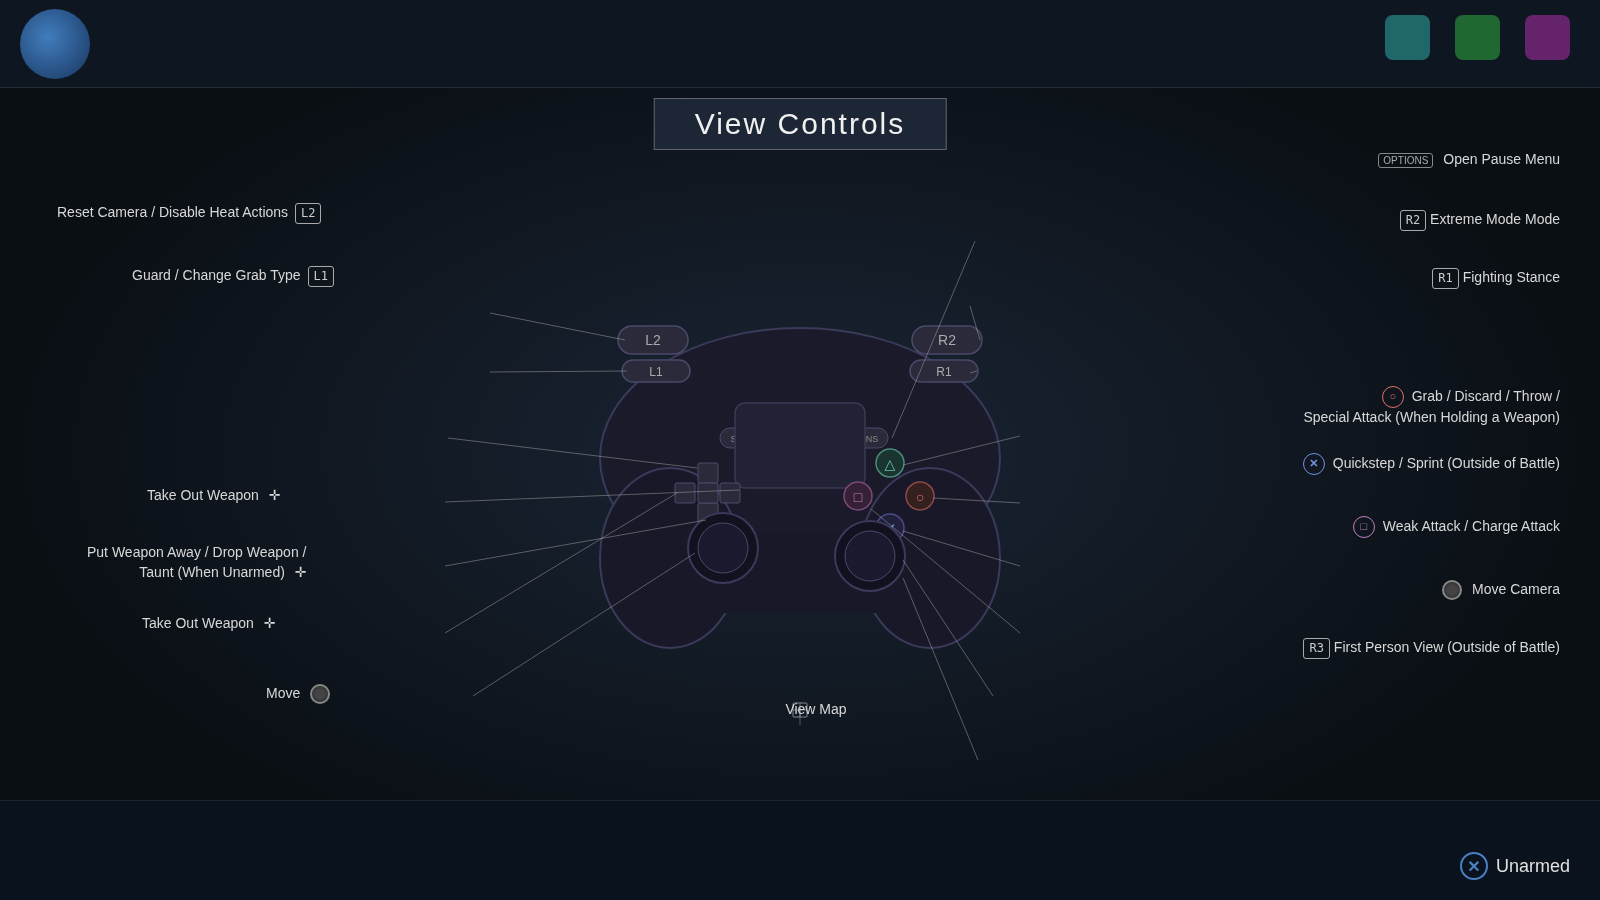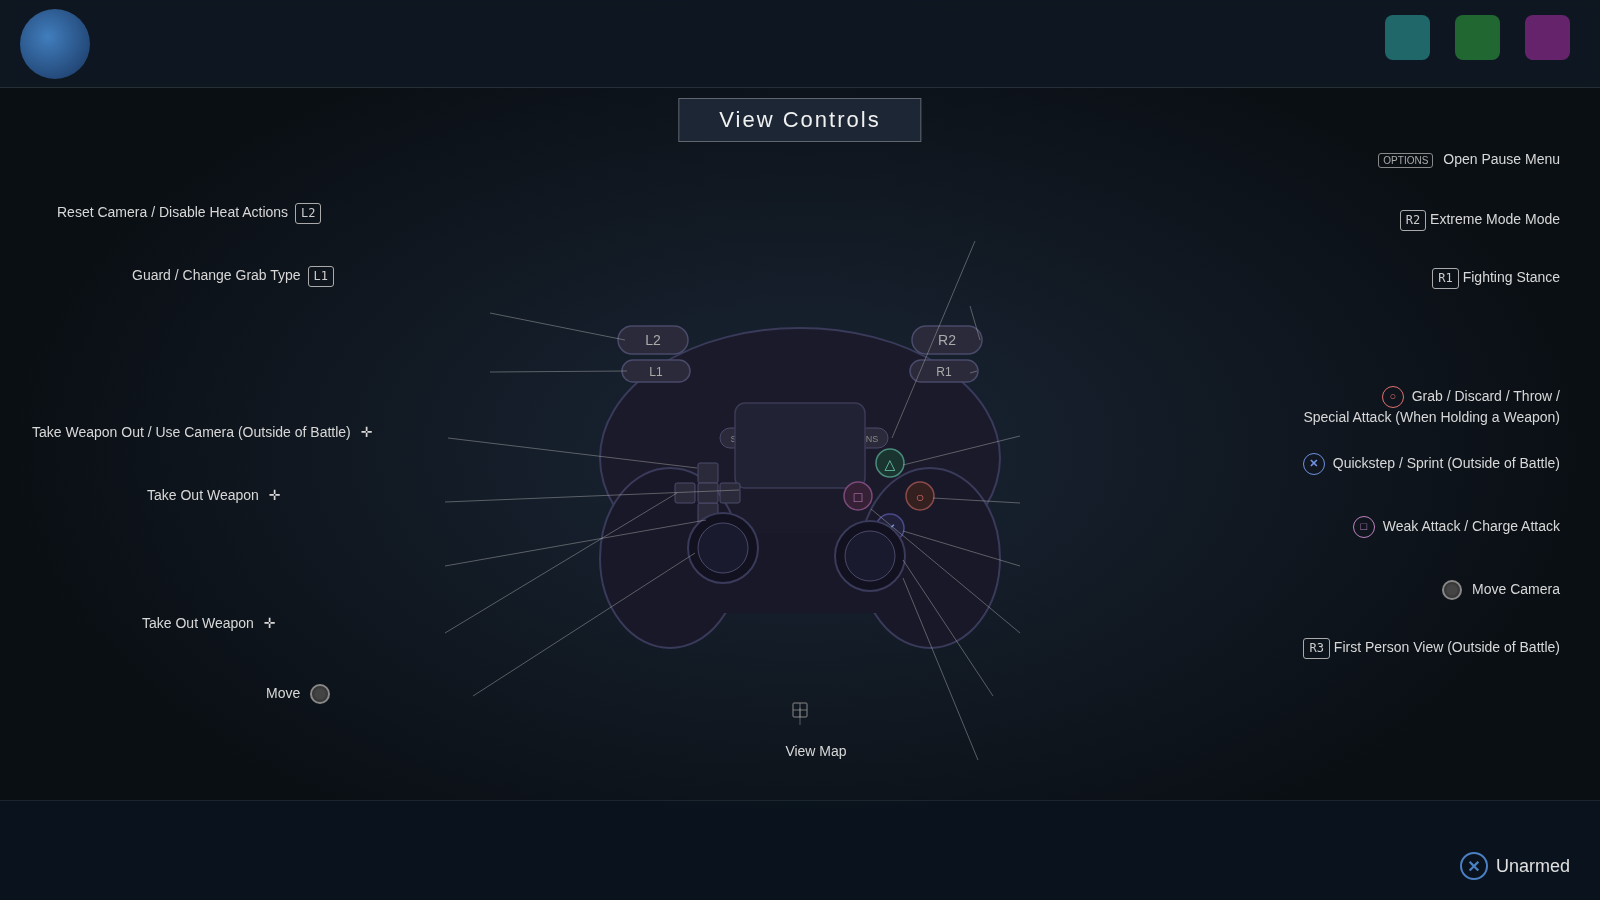--- a/index.html
+++ b/index.html
@@ -92,21 +92,21 @@
 
     
     .view-controls-title {
       position: absolute;
       top: 10px;
       left: 50%;
       transform: translateX(-50%);
       background: rgba(30, 40, 55, 0.9);
       border: 1px solid rgba(200, 200, 200, 0.4);
       padding: 8px 40px;
-      font-size: 22px;
+      font-size: 30px;
       font-weight: 500;
       letter-spacing: 2px;
       color: #f0f0f0;
       white-space: nowrap;
     }
 
     
     .label {
       position: absolute;
       font-size: 14px;
@@ -309,30 +309,31 @@
   <div class="label label-left" style="position:absolute; top:115px; left:25px;">
     <span>Reset Camera  /  Disable Heat Actions</span>
     <span class="btn-badge">L2</span>
   </div>
 
   <div class="label label-left" style="position:absolute; top:178px; left:100px;">
     <span>Guard  /  Change Grab Type</span>
     <span class="btn-badge">L1</span>
   </div>
 
-  <div class="label label-left" style="position:absolute; top:335px; left:0px;">
-    <span>Take Weapon Out  /  Use Camera (Outside of Battle)</span>
-    <span style="margin-left:6px;">✛</span>
-  </div>
 
   <div class="label label-left" style="position:absolute; top:398px; left:115px;">
     <span>Take Out Weapon</span>
     <span style="margin-left:6px;">✛</span>
   </div>
 
+  <div class="label label-left" style="position:absolute; top:455px; left:55px;">
+    <span>Put Weapon Away  /  Drop Weapon  /</span><br>
+    <span style="padding-left:20px;">Taunt (When Unarmed)</span>
+    <span style="margin-left:6px;">✛</span>
+  </div>
 
   <div class="label label-left" style="position:absolute; top:526px; left:110px;">
     <span>Take Out Weapon</span>
     <span style="margin-left:6px;">✛</span>
   </div>
 
   <div class="label label-left" style="position:absolute; top:596px; left:234px;">
     <span>Move</span>
     <span style="display:inline-block;width:20px;height:20px;border-radius:50%;border:2px solid #888;vertical-align:middle;margin-left:6px;background:radial-gradient(circle,#444 40%,#222 100%);"></span>
   </div>
@@ -372,21 +373,21 @@
   <div class="label label-right" style="position:absolute; top:492px; right:40px;">
     <span style="display:inline-block;width:20px;height:20px;border-radius:50%;border:2px solid #888;vertical-align:middle;margin-right:6px;background:radial-gradient(circle,#444 40%,#222 100%);"></span>
     <span>Move Camera</span>
   </div>
 
   <div class="label label-right" style="position:absolute; top:550px; right:40px;">
     <span class="btn-badge">R3</span>
     <span>  First Person View (Outside of Battle)</span>
   </div>
 
-  <div class="label" style="position:absolute; top:654px; left:50%; transform:translateX(-50%); ">
+  <div class="label" style="position:absolute; top:612px; left:50%; transform:translateX(-50%); ">
     <span>View Map</span>
   </div>
 
 </div>
 
 <div class="bottom-bar">
 
   <div class="return-btn">
     <div class="x-circle">✕</div>
     <span>Unarmed</span>

